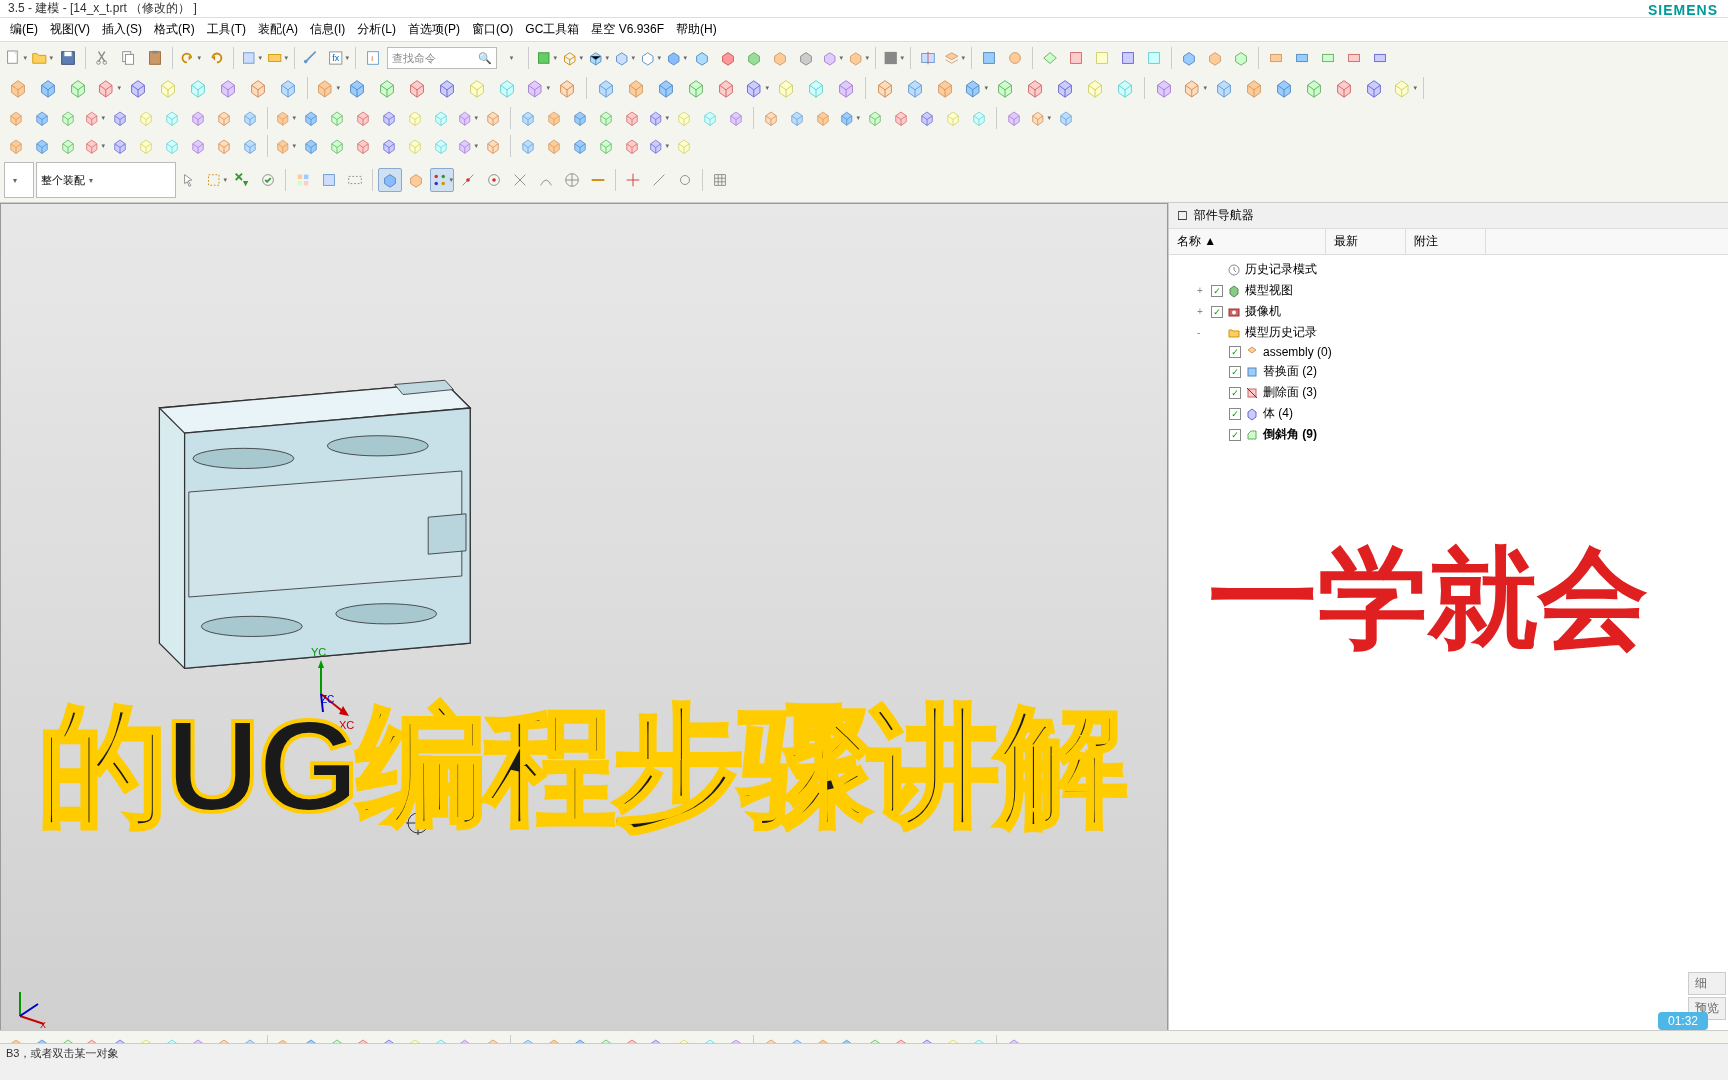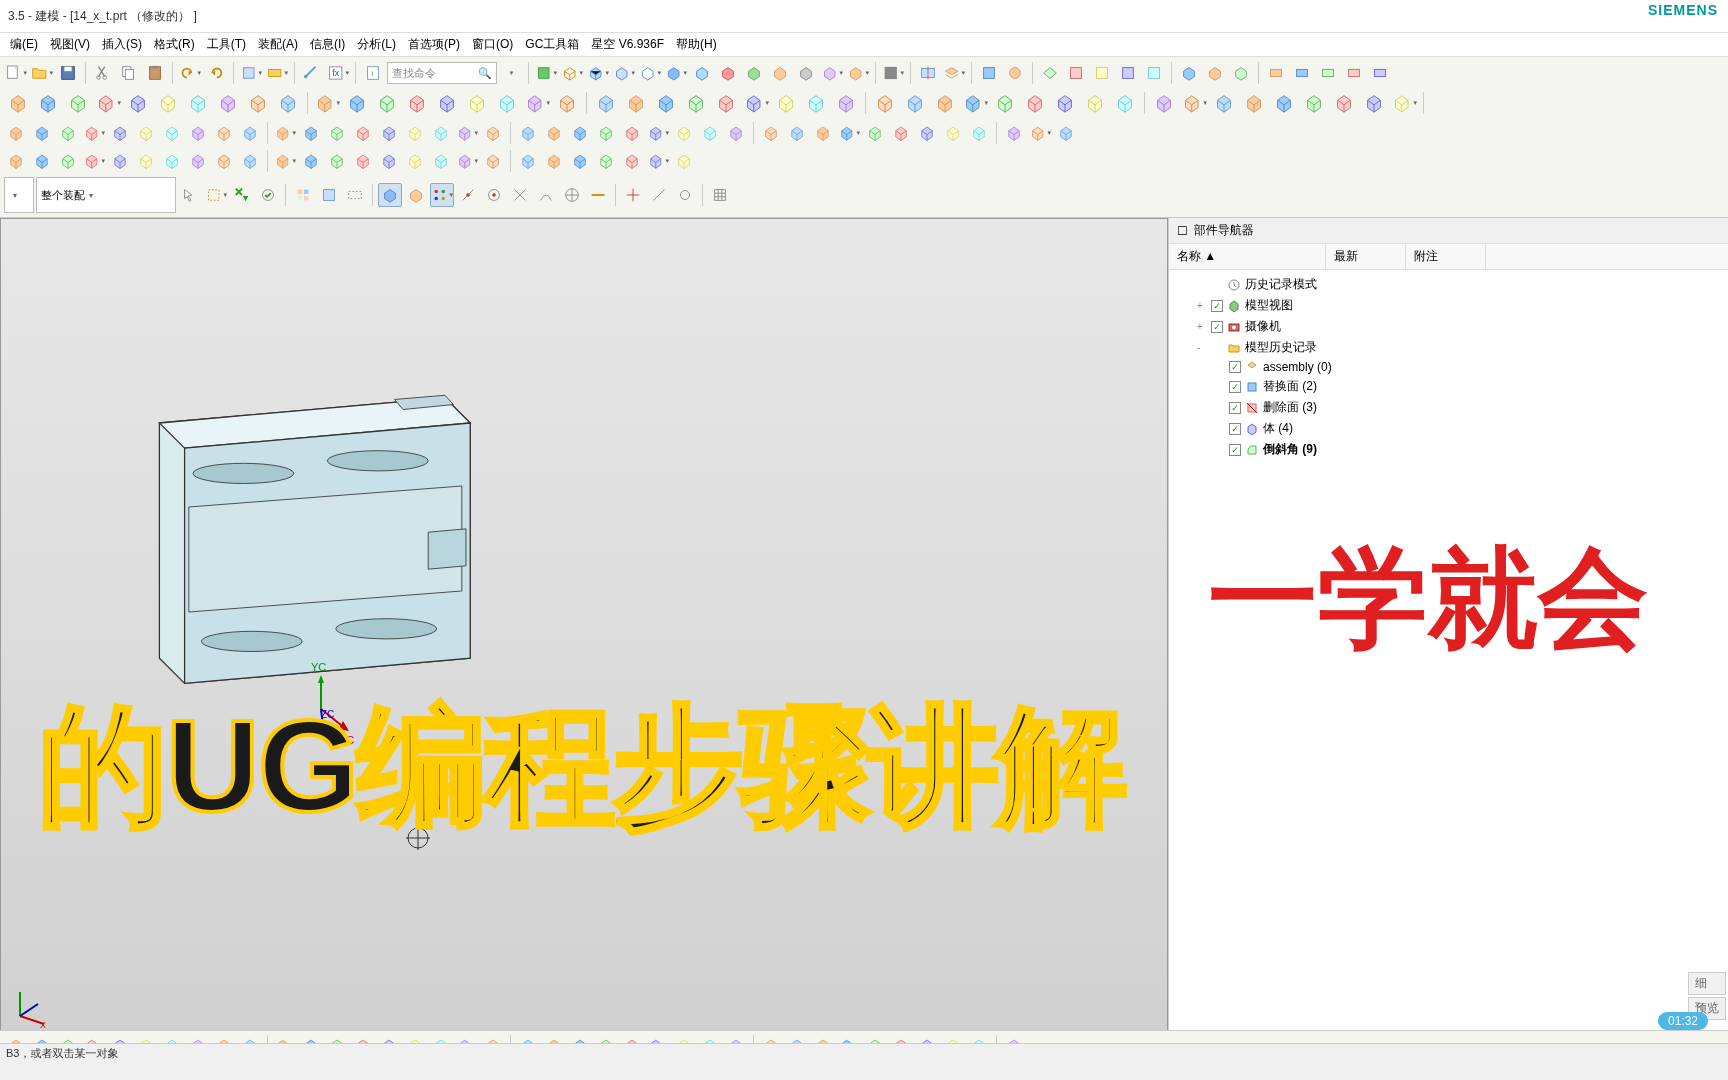--- a/index.html
+++ b/index.html
@@ -1,17 +1,17 @@
 <!DOCTYPE html>
 <html><head>
 <meta charset="utf-8">
 <style>
 * { margin: 0; padding: 0; box-sizing: border-box; font-family: "Microsoft YaHei", Arial, sans-serif; }
 body { background: #f0f0f0; width: 1728px; height: 1080px; overflow: hidden; position: relative; }
-.titlebar { background: #fff; height: 33px; display: flex; align-items: center; padding: 0 8px; font-size: 12px; color: #333; border-bottom: 1px solid #ddd; }
+.titlebar { background: #fff; height: 18px; display: flex; align-items: center; padding: 0 8px; font-size: 12px; color: #333; border-bottom: 1px solid #ddd; }
 .titlebar .brand { position: absolute; right: 10px; top: 2px; color: #009999; font-weight: bold; letter-spacing: 1px; font-size: 14px; }
 .menubar { background: #fff; height: 24px; display: flex; align-items: center; padding: 0 4px; font-size: 12px; border-bottom: 1px solid #ddd; }
 .menubar span { padding: 0 6px; cursor: pointer; }
 .toolbar-area { background: #f5f5f0; padding: 2px 4px; border-bottom: 1px solid #ccc; }
 .toolbar-row { display: flex; align-items: center; gap: 2px; padding: 2px 0; flex-wrap: nowrap; }
 .tbtn { width: 24px; height: 24px; border: 1px solid transparent; display: inline-flex; align-items: center; justify-content: center; cursor: pointer; border-radius: 2px; }
 .tbtn svg { width: 18px; height: 18px; }
 .tbtn.lg { width: 28px; height: 28px; }
 .tbtn.lg svg { width: 22px; height: 22px; }
 .tbtn.dd::after { content: "▾"; font-size: 7px; color: #666; margin-left: 1px; }
@@ -29,21 +29,21 @@
 .tree-item { display: flex; align-items: center; padding: 2px 8px; gap: 4px; font-size: 12px; }
 .tree-item .ind { display: inline-block; }
 .tree-item .chk { width: 12px; height: 12px; border: 1px solid #888; display: inline-flex; align-items: center; justify-content: center; font-size: 9px; color: #090; }
 .tree-item .ico { width: 14px; height: 14px; display: inline-block; }
 .tree-wrap { position: relative; }
 .overlay-text1 { position: absolute; top: 525px; right: 80px; font-size: 110px; font-weight: 900; color: #e02020; font-family: "SimHei", sans-serif; text-shadow: 2px 2px 0 #fff; z-index: 100; }
 .overlay-text2 { position: absolute; top: 680px; left: 30px; font-size: 130px; font-weight: 900; color: #1a1a1a; font-family: "SimHei", sans-serif; -webkit-text-stroke: 4px #ffcc00; text-shadow: 0 0 0 #ffcc00; z-index: 100; letter-spacing: -2px; margin-left: 8px; }
 .statusbar { position: absolute; bottom: 0; left: 0; right: 0; height: 37px; background: #f0f0f0; border-top: 1px solid #ccc; font-size: 11px; padding: 2px 6px; color: #333; }
 .bottom-toolbar { position: absolute; bottom: 20px; left: 0; right: 0; height: 30px; background: #f5f5f0; border-top: 1px solid #ccc; display: flex; align-items: center; gap: 2px; padding: 0 4px; }
 .axis-widget { position: absolute; bottom: 52px; left: 8px; width: 48px; height: 48px; }
-.timer-badge { position: absolute; bottom: 50px; right: 20px; background: #4db8e8; color: #fff; border-radius: 9px; padding: 2px 10px; font-size: 12px; }
+.timer-badge { position: absolute; bottom: 50px; right: 20px; background: #4db8e8; color: #fff; border-radius: 4px; padding: 2px 10px; font-size: 12px; }
 .xlabel { position: absolute; }
 .nav-panel-tabs { position: absolute; right: 2px; bottom: 60px; font-size: 12px; color: #666; }
 .nav-panel-tabs div { border: 1px solid #ccc; padding: 2px 6px; background: #f0f0f0; margin-top: 2px; }
 </style>
 </head>
 <body>
 
 <div class="titlebar">
   <span>3.5 - 建模 - [14_x_t.prt （修改的） ]</span>
   <span class="brand">SIEMENS</span>

